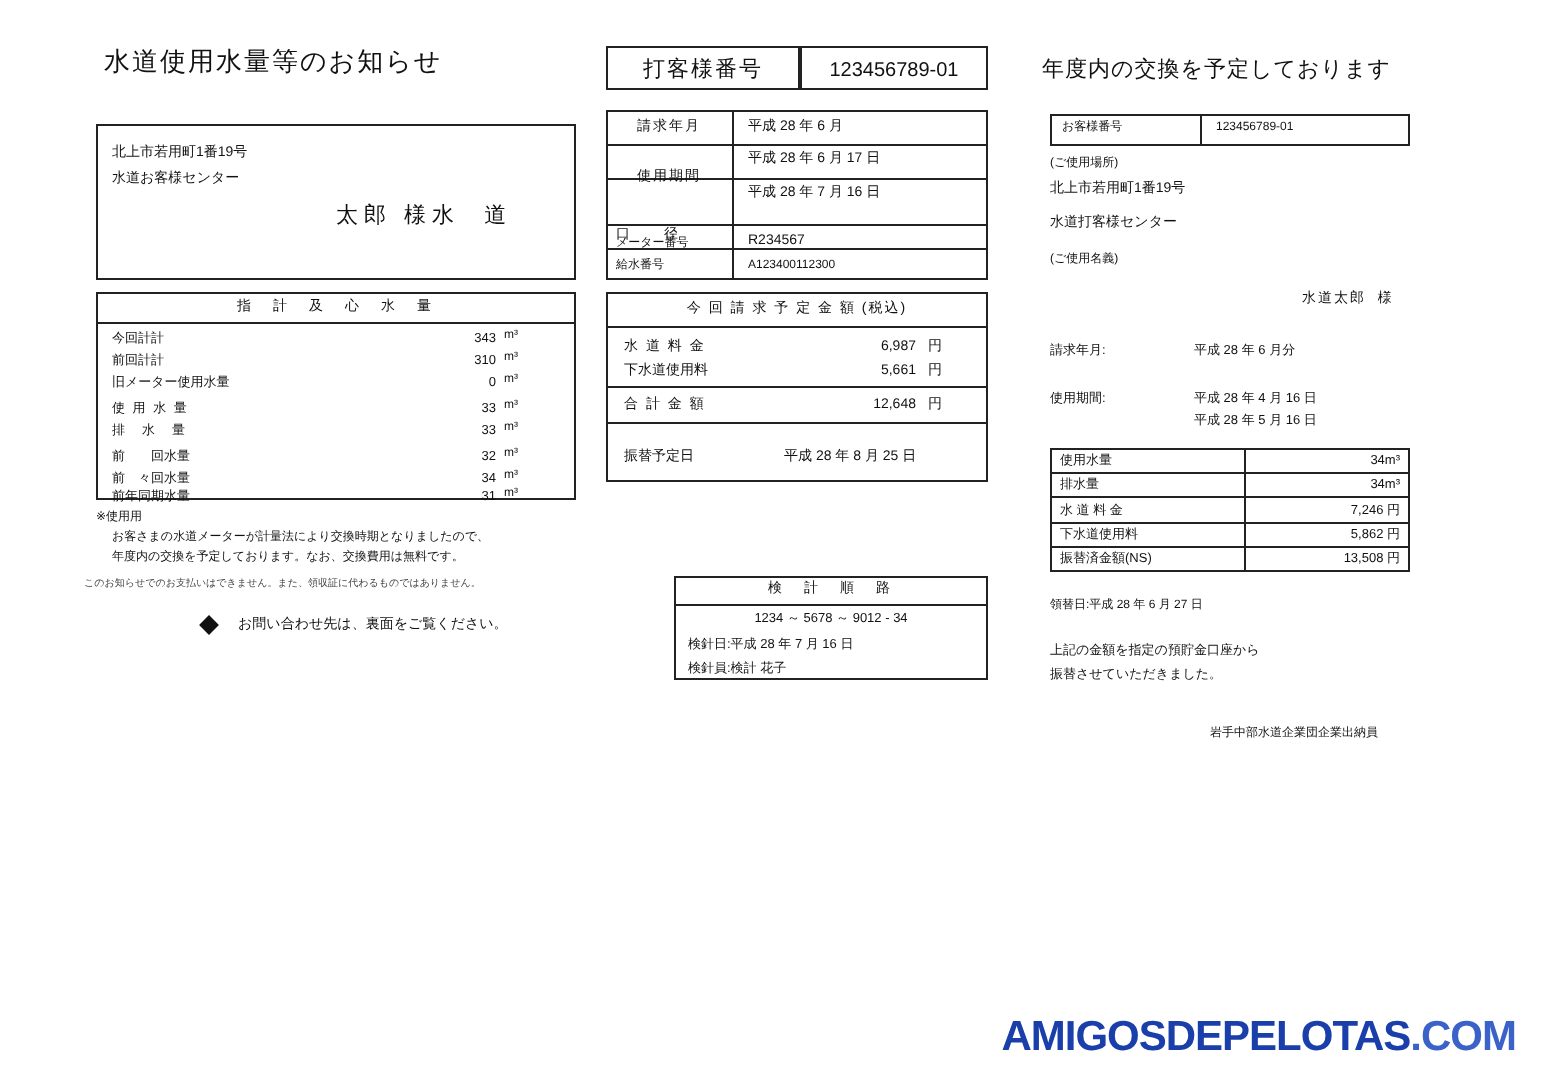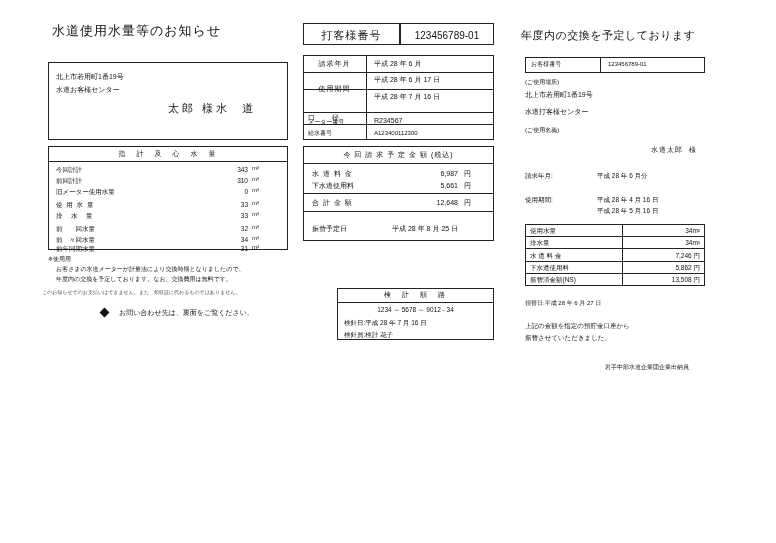--- a/index.html
+++ b/index.html
@@ -198,14 +198,17 @@
   <div class="t f65 rt" style="left:626px;top:264px;width:74px;">5,862 円</div>
 
   <div class="t f65" style="left:530px;top:276px;">振替済金額(NS)</div>
   <div class="t f65 rt" style="left:626px;top:276px;width:74px;">13,508 円</div>
 
   <div class="t f6" style="left:525px;top:300px;">領替日:平成 28 年 6 月 27 日</div>
   <div class="t f65" style="left:525px;top:322px;">上記の金額を指定の預貯金口座から</div>
   <div class="t f65" style="left:525px;top:334px;">振替させていただきました。</div>
   <div class="t f6" style="left:605px;top:364px;">岩手中部水道企業団企業出納員</div>
 
+  <div class="logo">
+    <span>AMIGOSDEPELOTAS</span><span class="com">.COM</span>
+  </div>
 
 </div>
 
 </body></html>

